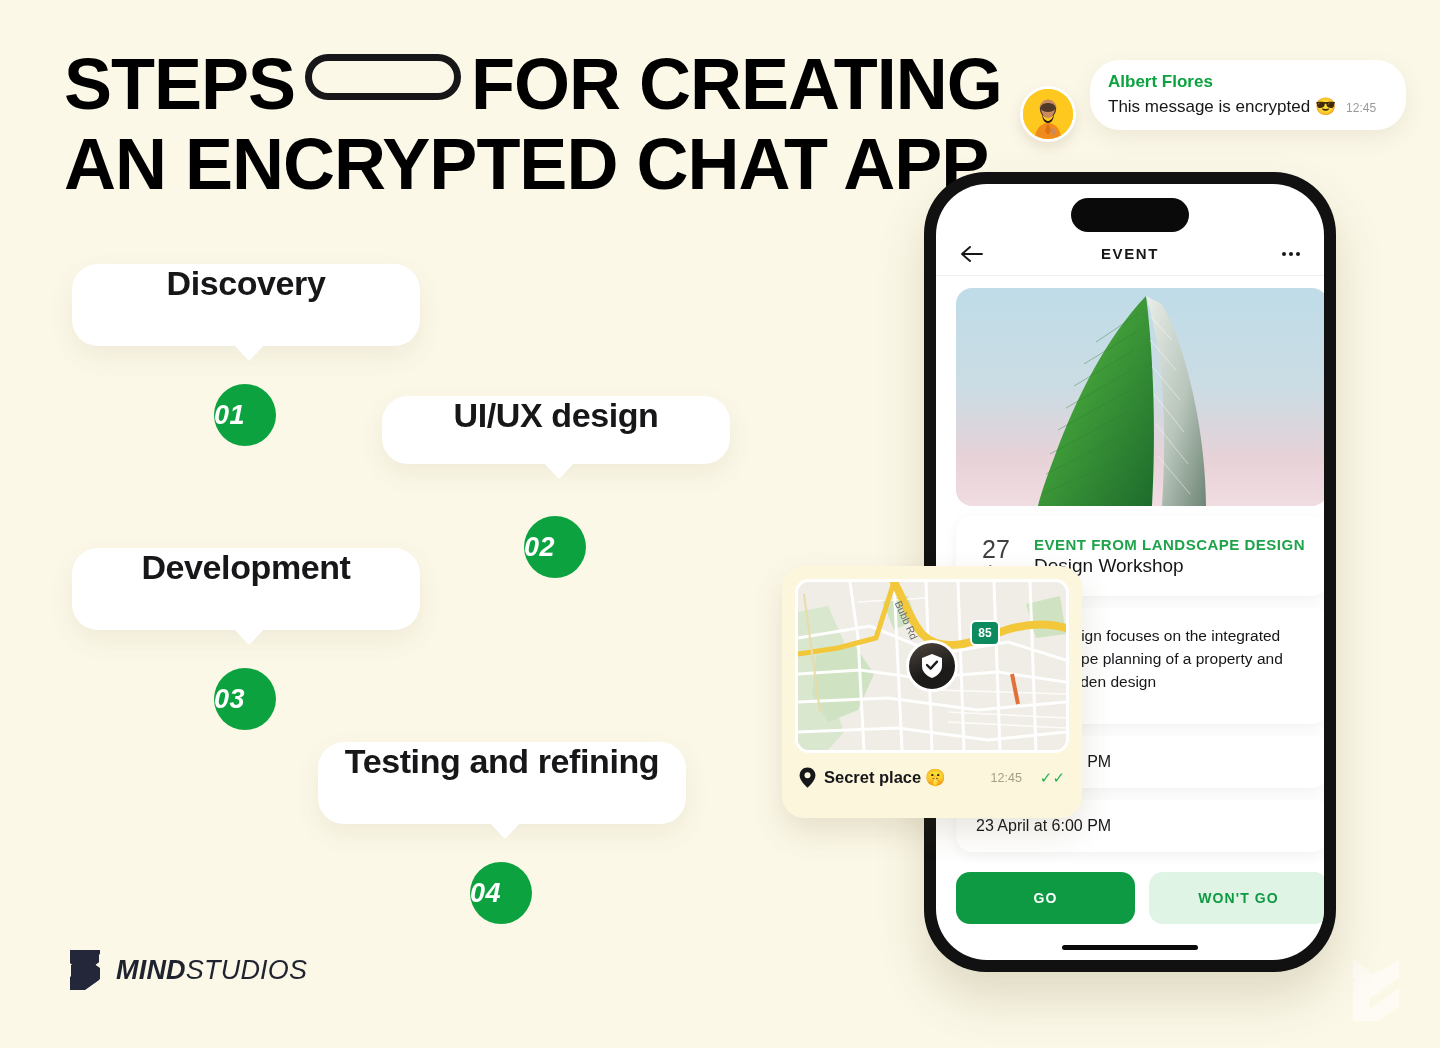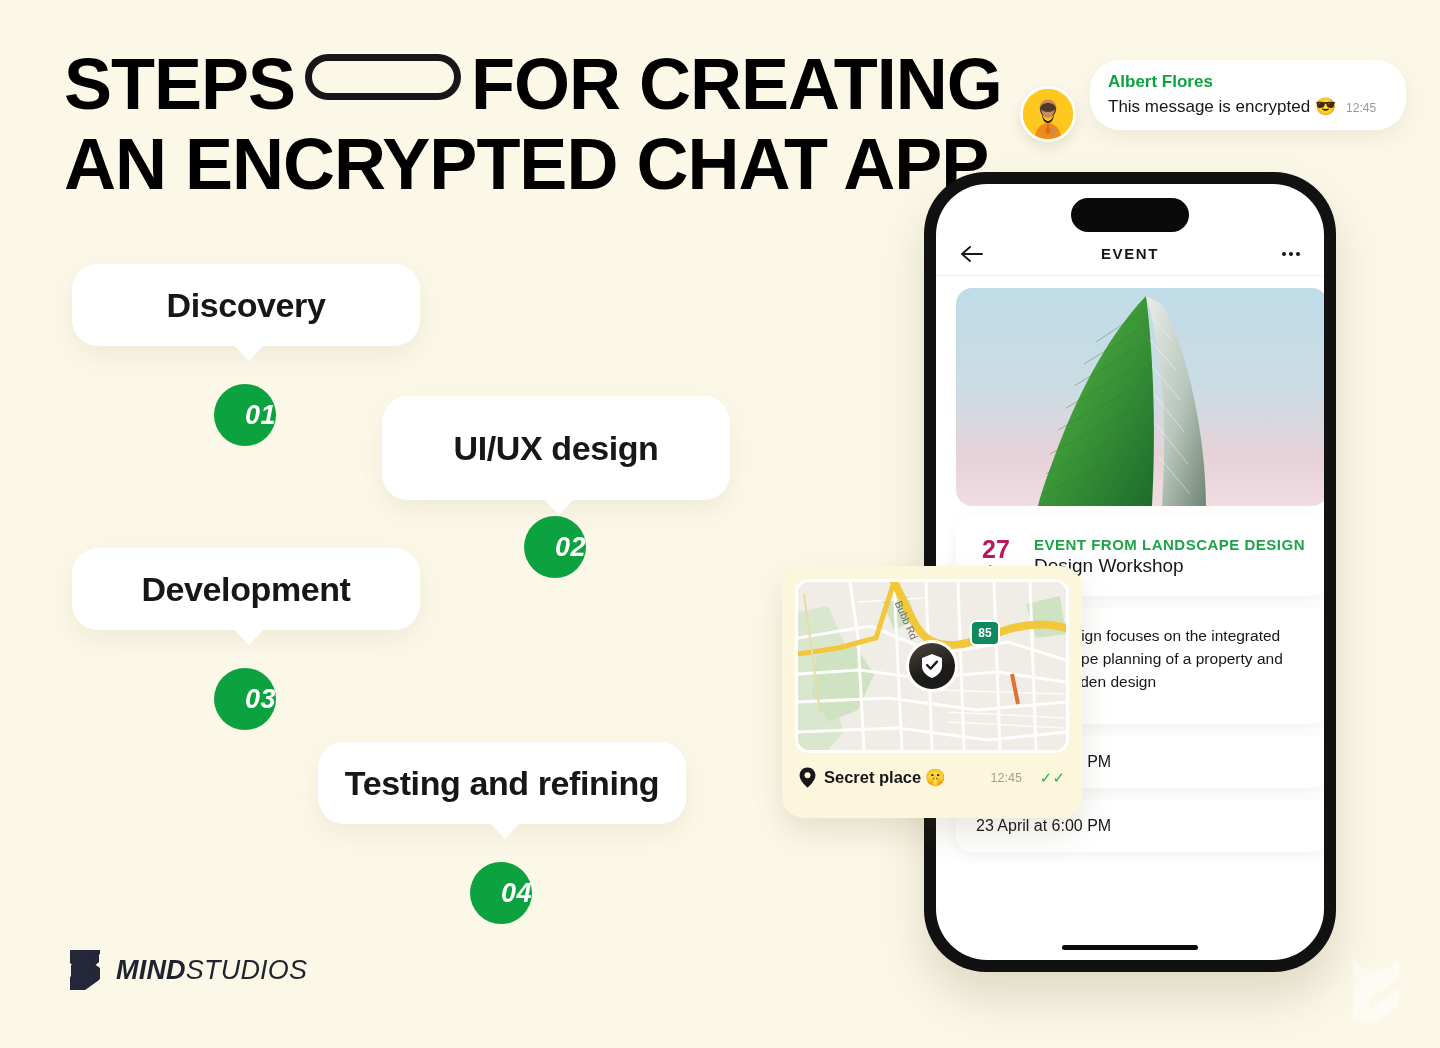--- a/index.html
+++ b/index.html
@@ -32,40 +32,40 @@
     margin: 0 10px;
   }
   .hl-line { display: block; white-space: nowrap; }
 
   
   .bubble {
     position: absolute;
     background: #FFFFFF;
     border-radius: 26px;
     box-shadow: 0 10px 26px rgba(90,80,30,0.08);
-    display: flex; align-items: center; justify-content: center;
+    display: flex; align-items: flex-start; justify-content: center;
     font-weight: 700;
     font-size: 34px;
     color: #17171A;
     letter-spacing: -0.4px;
   }
   .bubble .tail {
     position: absolute;
     bottom: -15px;
     width: 34px; height: 18px;
     background: #FFFFFF;
     clip-path: polygon(0 0, 100% 0, 50% 100%);
   }
   .stepnum {
     position: absolute;
     width: 62px; height: 62px;
     border-radius: 50%;
     background: #0BA23F;
     color: #FFFFFF;
-    display: flex; align-items: center; justify-content: flex-end;
+    display: flex; align-items: center; justify-content: flex-start;
     font-weight: 700; font-style: italic;
     font-size: 27px;
     letter-spacing: 0.5px;
   }
 
   
   .logo { position: absolute; left: 68px; top: 948px; display: flex; align-items: center; gap: 14px; font-style: italic; }
   .logo-mark { width: 34px; height: 44px; }
   .logo-text { font-size: 27px; letter-spacing: 0.2px; color: #1F2330; }
   .logo-text .b { font-weight: 700; }
@@ -112,21 +112,21 @@
 
   .card {
     position: absolute; left: 20px;
     width: 372px;
     background: #FFFFFF;
     border-radius: 16px;
     box-shadow: 0 4px 14px rgba(0,0,0,0.055);
   }
   .card-event { top: 332px; height: 80px; display: flex; align-items: center; padding: 0 18px; gap: 16px; }
   .ev-date { text-align: center; width: 44px; }
-  .ev-day { font-size: 25px; font-weight: 700; color: #be185d; line-height: 26px; }
+  .ev-day { font-size: 25px; font-weight: 400; color: #404040; line-height: 26px; }
   .ev-mon { font-size: 13px; color: #6B6B6B; }
   .ev-cat { font-size: 15px; font-weight: 700; color: #1EA34B; letter-spacing: 0.5px; }
   .ev-title { font-size: 19px; color: #17171A; margin-top: 2px; }
 
   .card-desc { top: 424px; height: 116px; padding: 16px 20px; }
   .desc-text { font-size: 15.5px; line-height: 23px; color: #17171A; }
 
   .card-time { top: 552px; height: 52px; display: flex; align-items: center; padding: 0 20px; }
   .card-time2 { top: 616px; height: 52px; display: flex; align-items: center; padding: 0 20px; }
   .time-text { font-size: 16px; color: #17171A; }
@@ -215,21 +215,21 @@
   </div>
 
   <div class="bubble" style="left:72px; top:264px; width:348px; height:82px;">
     <span>Discovery</span>
     <span class="tail" style="left:160px;"></span>
   </div>
   <div class="stepnum" style="left:214px; top:384px;">
     <span>01</span>
   </div>
 
-  <div class="bubble" style="left:382px; top:396px; width:348px; height:104px;">
+  <div class="bubble" style="left:382px; top:396px; width:348px; height:68px;">
     <span>UI/UX design</span>
     <span class="tail" style="left:160px;"></span>
   </div>
   <div class="stepnum" style="left:524px; top:516px;">
     <span>02</span>
   </div>
 
   <div class="bubble" style="left:72px; top:548px; width:348px; height:82px;">
     <span>Development</span>
     <span class="tail" style="left:160px;"></span>
@@ -333,20 +333,24 @@
         <div class="desc-text">Landscape design focuses on the integrated master landscape planning of a property and the specific garden design</div>
       </div>
 
       <div class="card card-time">
         <div class="time-text">27 April at 4:00 PM</div>
       </div>
       <div class="card card-time2">
         <div class="time-text">23 April at 6:00 PM</div>
       </div>
 
+      <div class="actions">
+        <button class="btn btn-go">GO</button>
+        <button class="btn btn-nogo">WON'T GO</button>
+      </div>
 
       <div class="home-ind"></div>
     </div>
   </div>
 
   <div class="chatmsg">
     <div class="avatar">
       <svg width="50" height="50" viewBox="0 0 50 50">
         <rect width="50" height="50" fill="#FFC81F"></rect>
         <circle cx="25" cy="19" r="8.5" fill="#C98A5E"></circle>

